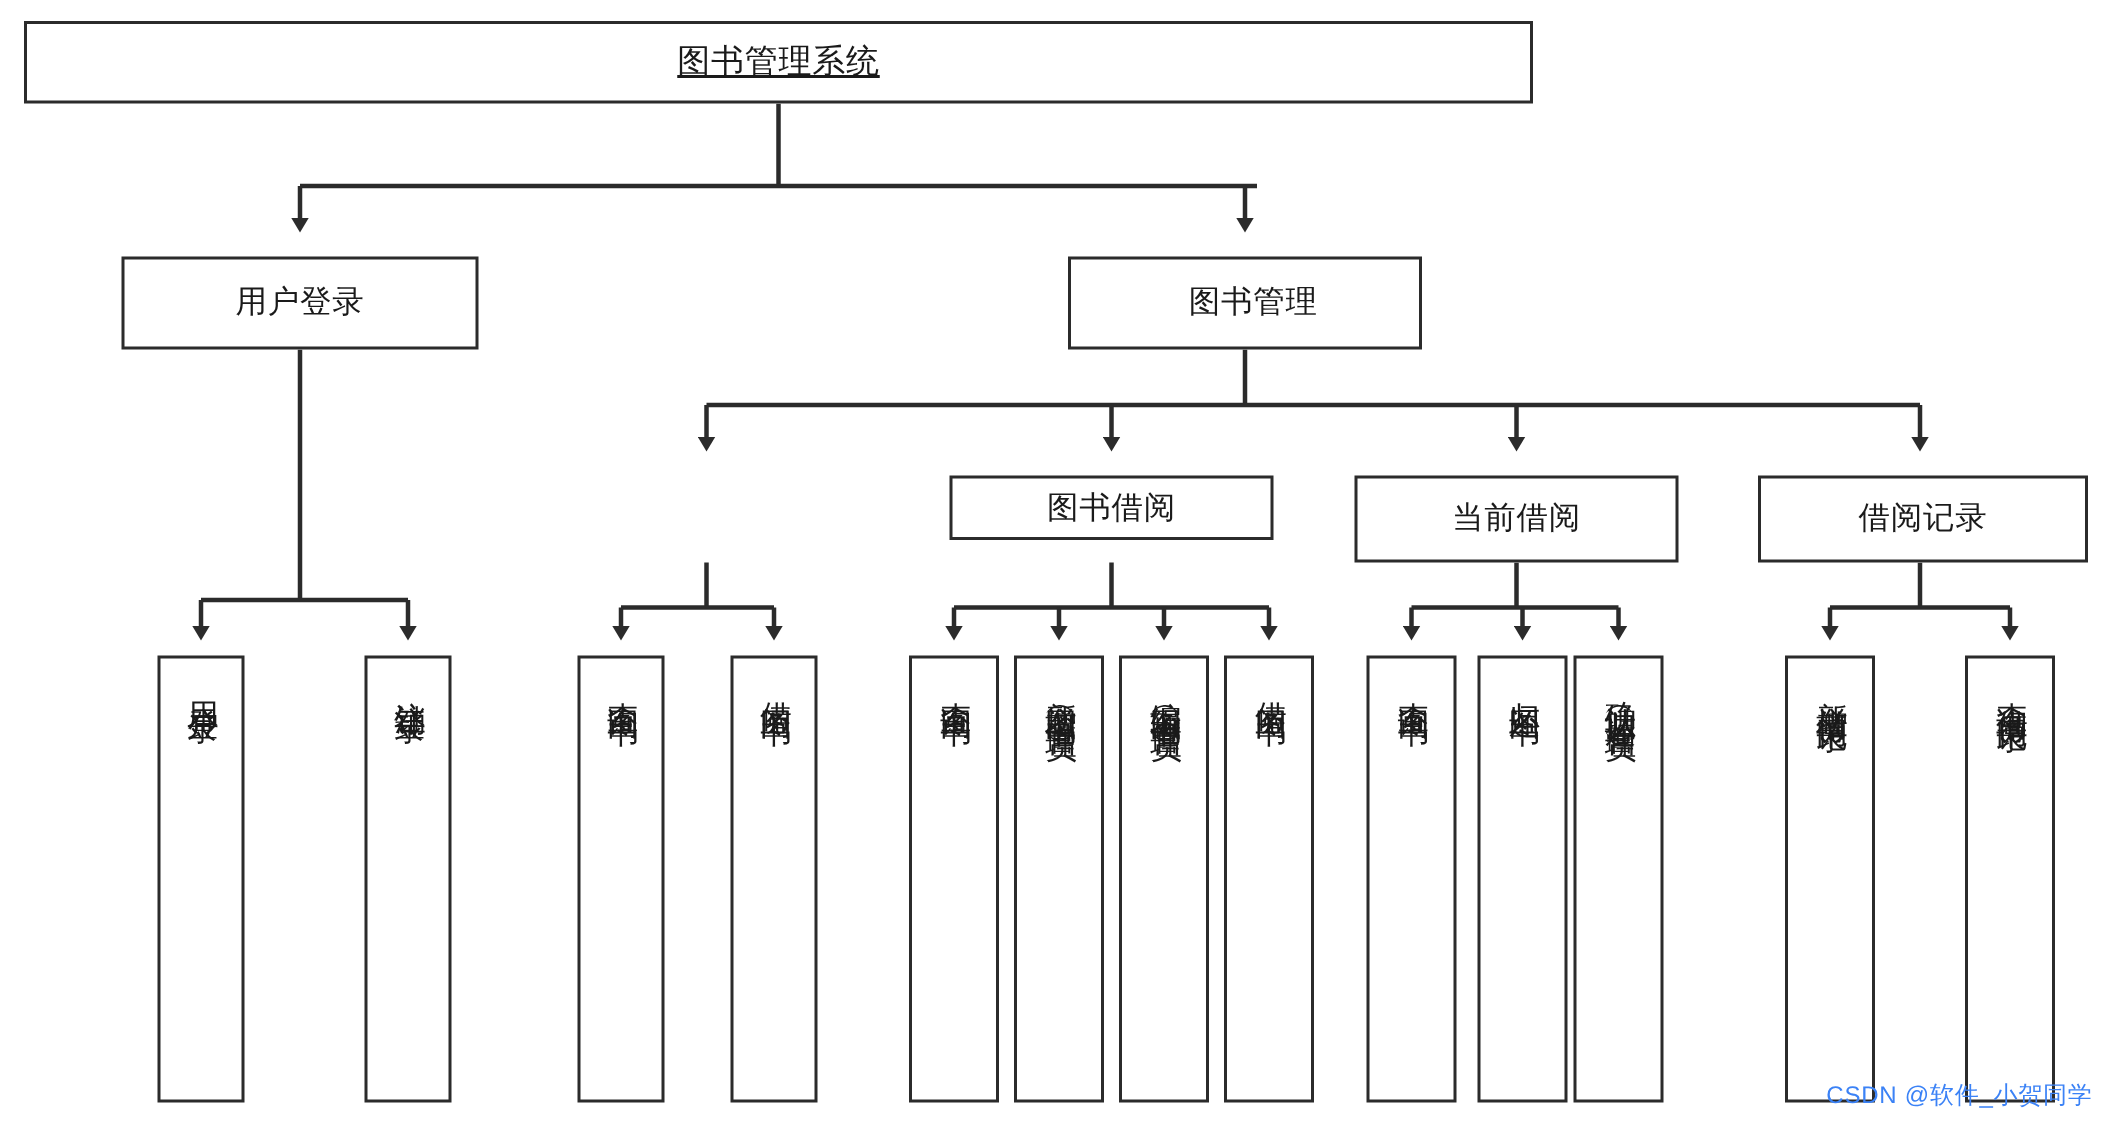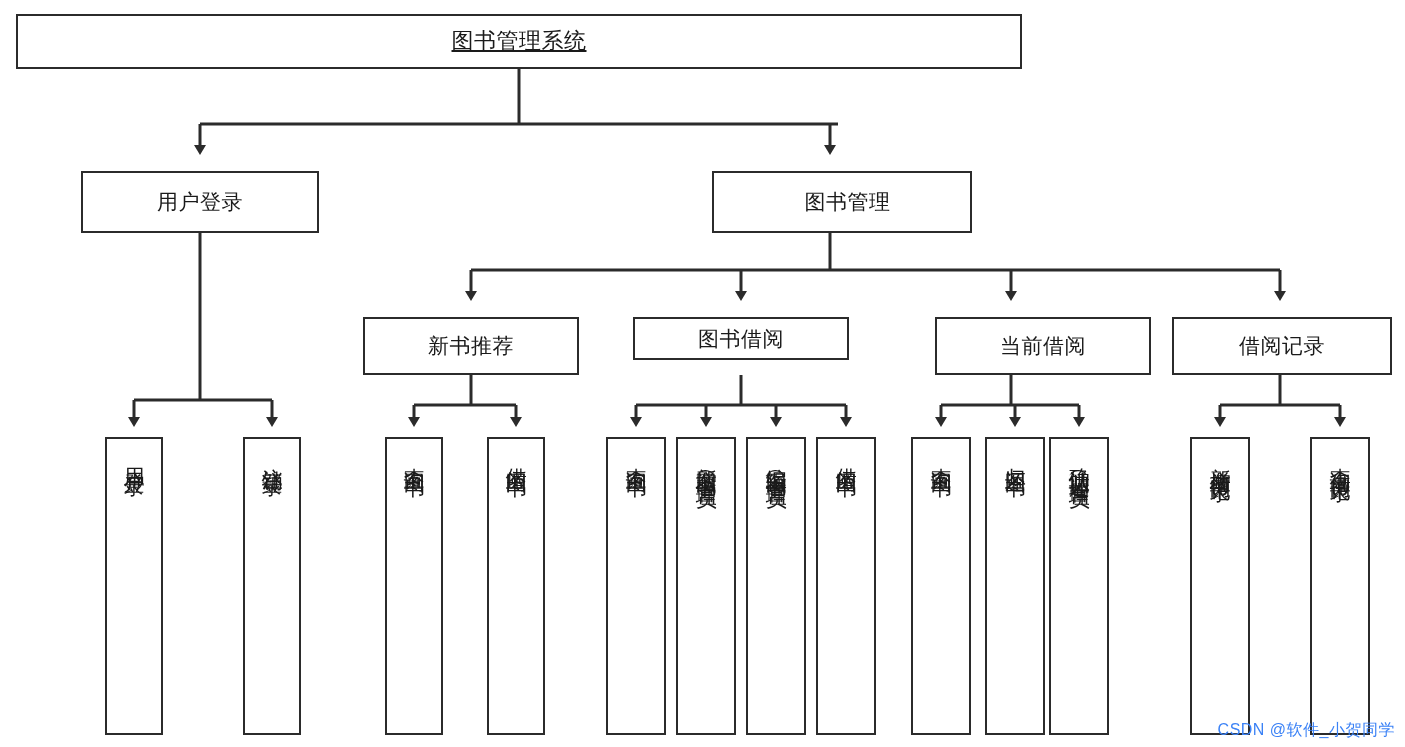--- a/index.html
+++ b/index.html
@@ -124,31 +124,28 @@
     </g>
   </svg>
 
   <div class="node root horiz" style="left:16px; top:14px; width:1006px; height:55px;">
     <span class="node-label">图书管理系统</span>
   </div>
 
   <div class="node horiz" style="left:81px; top:171px; width:238px; height:62px;">
     <span class="node-label">用户登录</span>
   </div>
-  <div class="node horiz" style="left:712px; top:171px; width:260px; height:62px;padding-left:11px;">
+  <div class="node horiz" style="left:712px; top:171px; width:236px; height:62px;padding-left:11px;">
     <span class="node-label">图书管理</span>
   </div>
 
-  <div class="node horiz" style="left:363px; top:317px; width:216px; height:58px;">
-    <span class="node-label">新书推荐</span>
-  </div>
   <div class="node horiz" style="left:633px; top:317px; width:216px; height:43px;">
     <span class="node-label">图书借阅</span>
   </div>
-  <div class="node horiz" style="left:903px; top:317px; width:216px; height:58px;margin-left:32px;">
+  <div class="node horiz" style="left:903px; top:317px; width:216px; height:58px;">
     <span class="node-label">当前借阅</span>
   </div>
   <div class="node horiz" style="left:1172px; top:317px; width:220px; height:58px;">
     <span class="node-label">借阅记录</span>
   </div>
 
   <div class="node vert" style="left:105px; top:437px; width:58px; height:298px;">
     <span class="node-label">用户登录</span>
   </div>
   <div class="node vert" style="left:243px; top:437px; width:58px; height:298px;">

